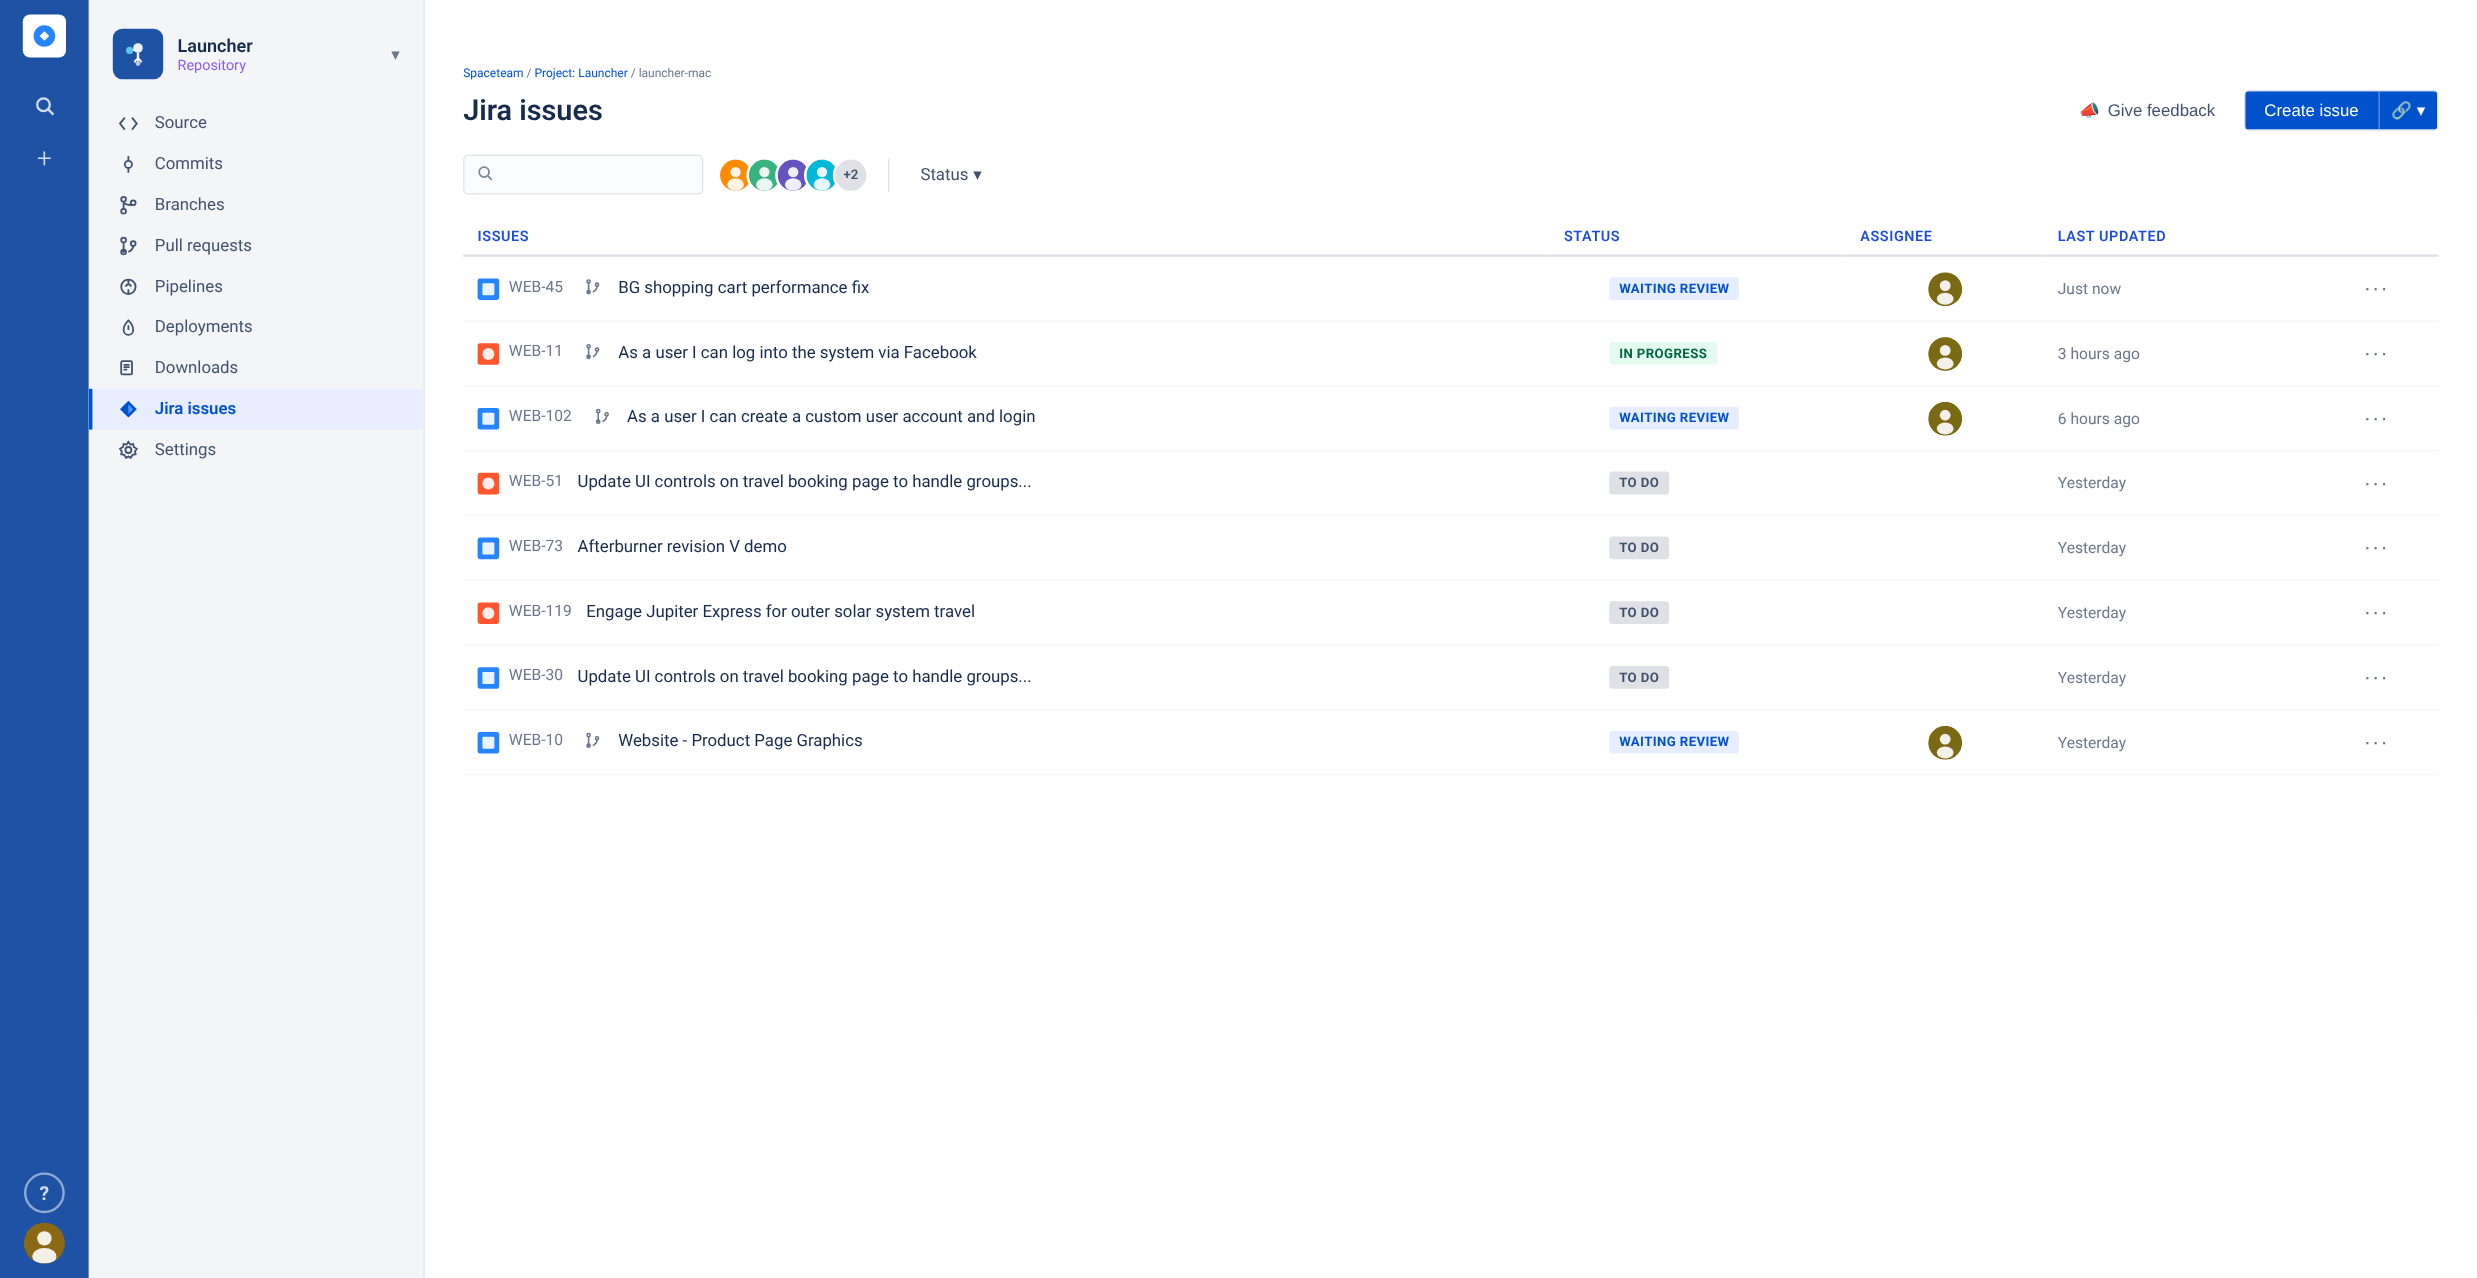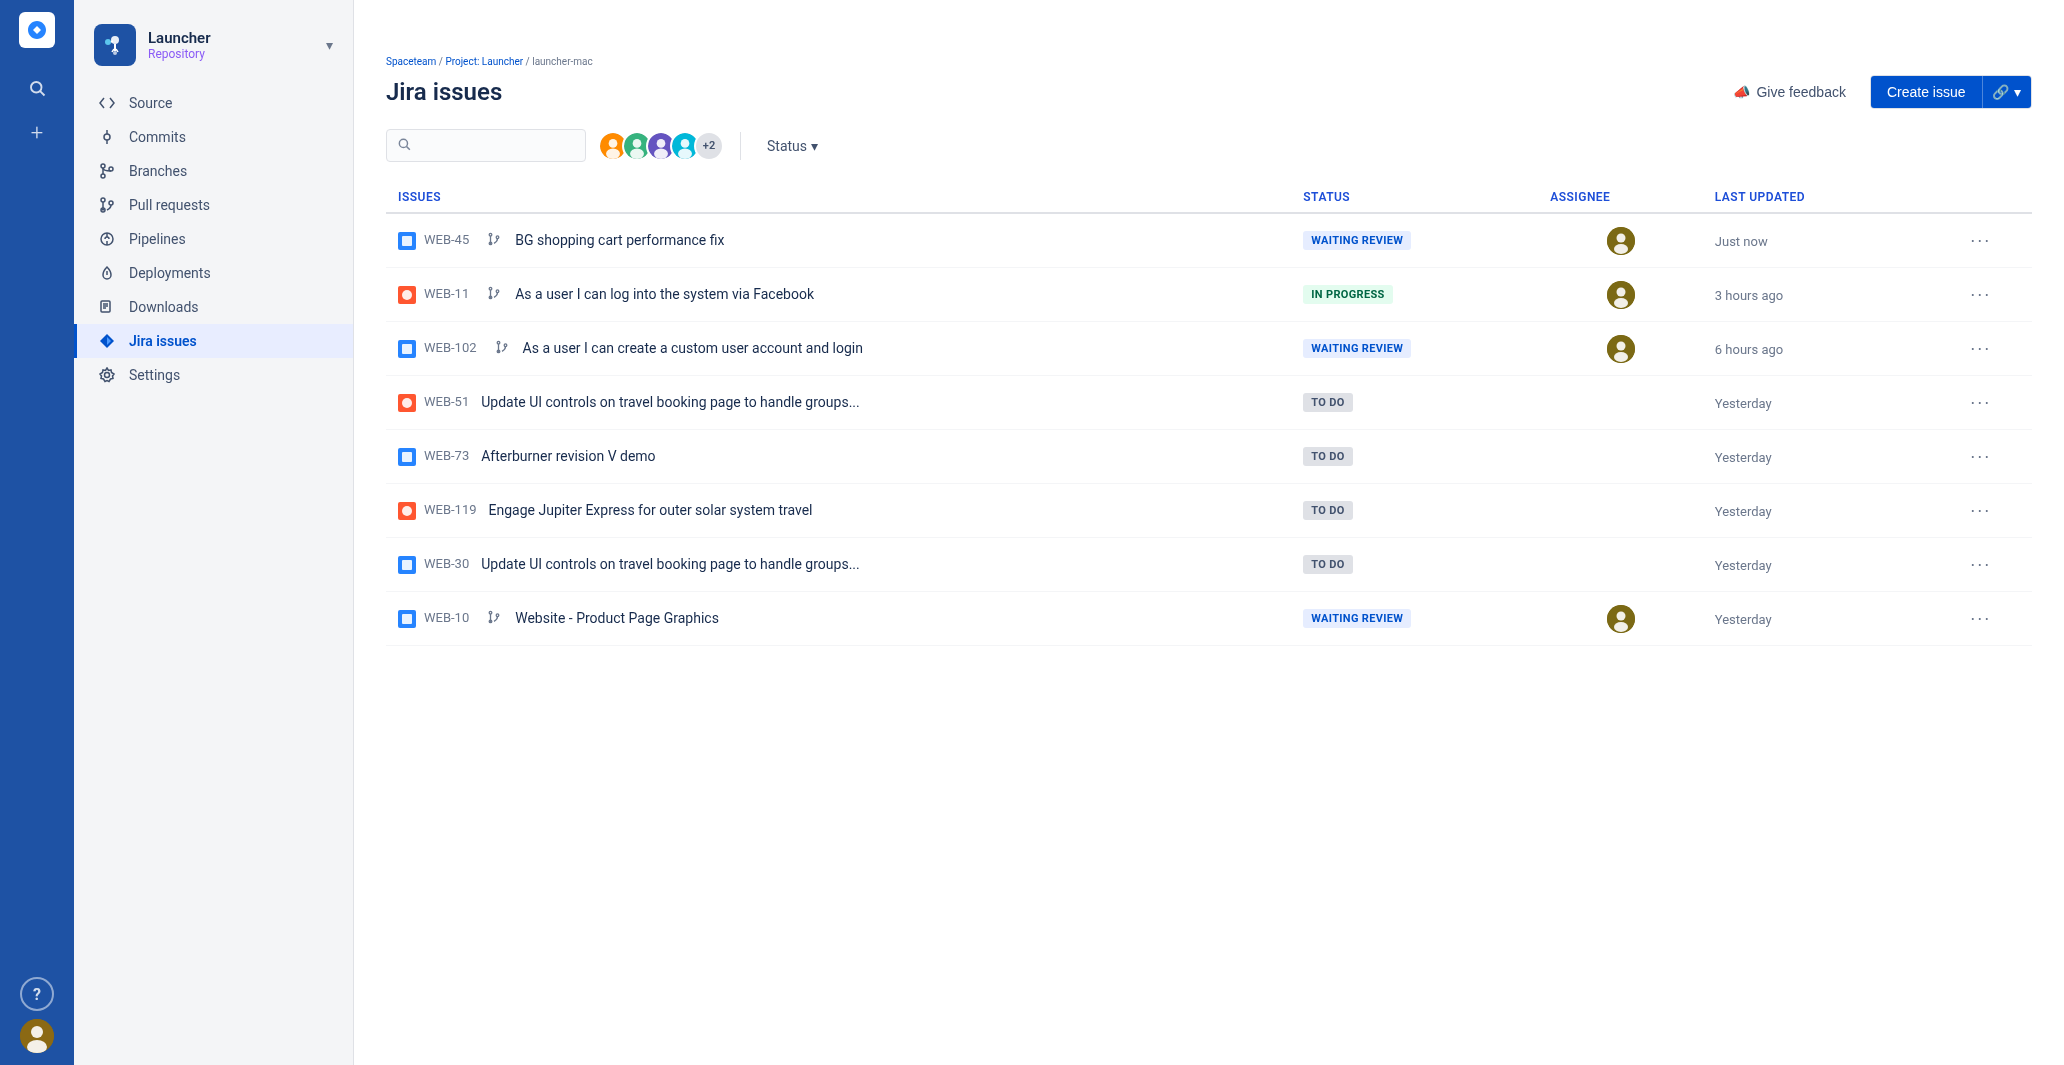--- a/index.html
+++ b/index.html
@@ -237,20 +237,21 @@
     .issue-summary { color: #172b4d; }
 
     .status-badge {
       display: inline-block;
       padding: 3px 8px;
       border-radius: 3px;
       font-size: 11px;
       font-weight: 700;
       letter-spacing: 0.03em;
       text-transform: uppercase;
+      margin-left: 38px;
     }
     .status-waiting { background: #e6edff; color: #0052cc; }
     .status-inprogress { background: #e3fcef; color: #006644; }
     .status-todo { background: #dfe1e6; color: #42526e; }
 
     .assignee-avatar {
       width: 28px; height: 28px;
       border-radius: 50%;
       background: #7B6914;
       overflow: hidden;

